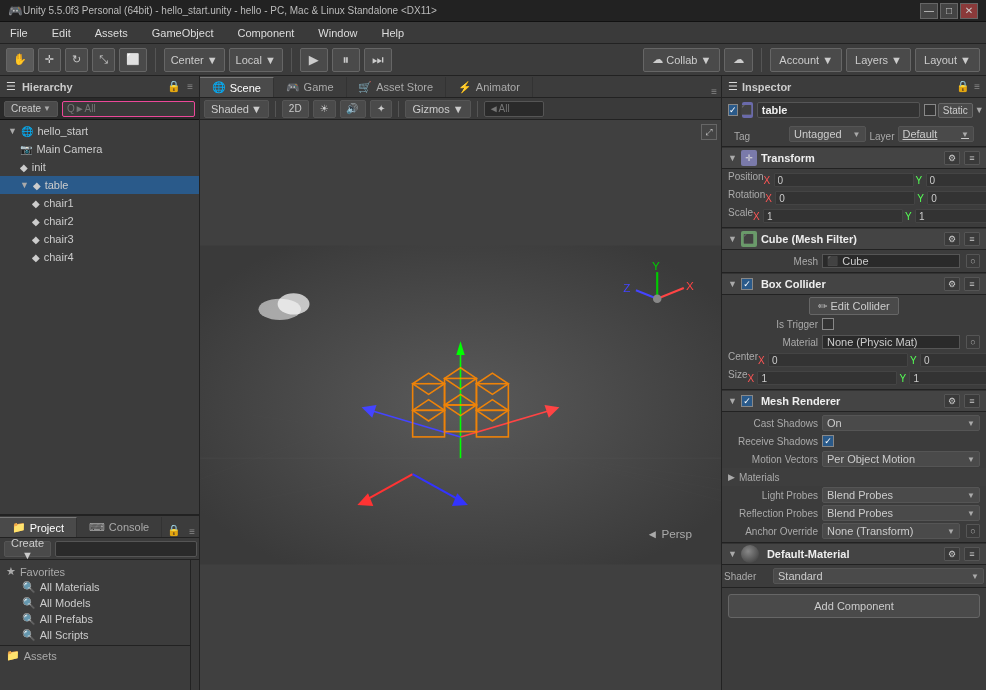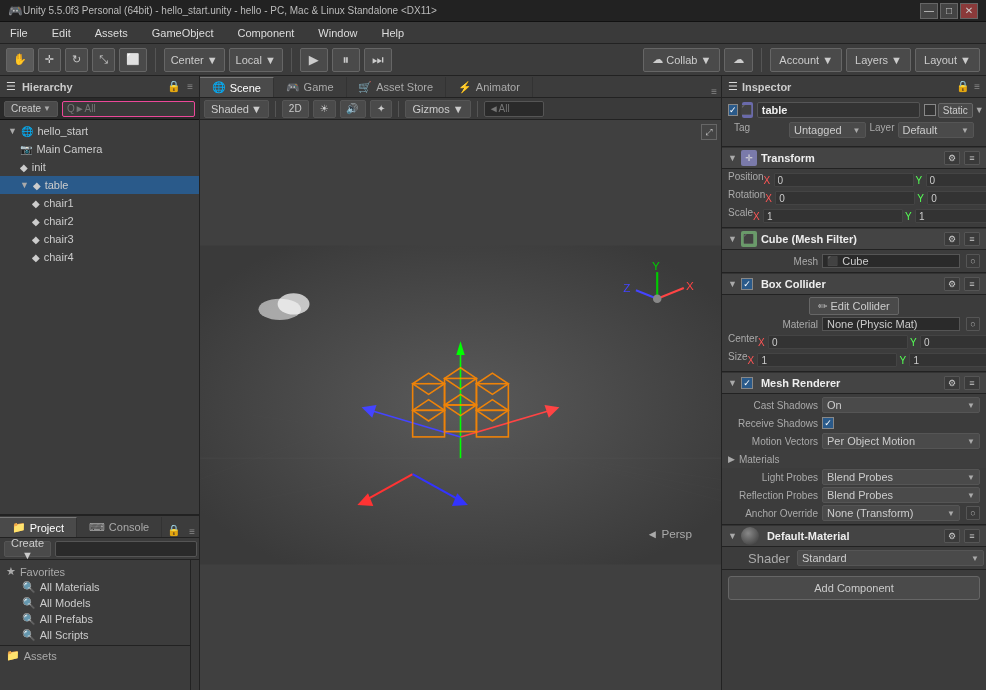--- a/index.html
+++ b/index.html
@@ -80,21 +80,21 @@
     #inspector-header { background: #3c3c3c; height: 22px; display: flex; align-items: center; padding: 0 6px; border-bottom: 1px solid #222; }
     #inspector-content { flex: 1; overflow-y: auto; overflow-x: hidden; }
     #inspector-content::-webkit-scrollbar { width: 6px; }
     #inspector-content::-webkit-scrollbar-track { background: #333; }
     #inspector-content::-webkit-scrollbar-thumb { background: #666; }
 
     
     .insp-top { padding: 4px 6px; border-bottom: 1px solid #222; }
     .insp-top-row { display: flex; align-items: center; gap: 4px; margin-bottom: 4px; }
     .static-badge { background: #4a4a4a; border: 1px solid #666; color: #ccc; padding: 1px 4px; font-size: 10px; border-radius: 2px; }
-    .insp-row { display: flex; align-items: flex-start; height: 20px; padding: 0 6px; }
+    .insp-row { display: flex; align-items: flex-end; height: 20px; padding: 0 6px; }
     .insp-label { color: #aaa; width: 55px; font-size: 10px; flex-shrink: 0; }
     .insp-dropdown { background: #4a4a4a; border: 1px solid #555; color: #ccc; height: 16px; padding: 0 4px; font-size: 10px; flex: 1; display: flex; align-items: center; justify-content: space-between; cursor: pointer; border-radius: 2px; }
     .prefab-row { display: flex; align-items: center; height: 20px; padding: 0 6px; gap: 4px; }
     .prefab-btn { background: #4a4a4a; border: 1px solid #666; color: #ccc; height: 16px; padding: 0 8px; font-size: 10px; cursor: pointer; border-radius: 2px; flex: 1; text-align: center; }
 
     
     .comp-header { background: #444; height: 22px; display: flex; align-items: center; padding: 0 6px; border-bottom: 1px solid #222; border-top: 1px solid #333; gap: 4px; cursor: pointer; }
     .comp-icon { width: 16px; height: 16px; background: #666; border-radius: 2px; display: flex; align-items: center; justify-content: center; font-size: 9px; }
     .comp-title { color: #eee; font-size: 11px; font-weight: bold; flex: 1; }
     .comp-actions { display: flex; gap: 4px; margin-left: auto; }
@@ -131,21 +131,21 @@
     .sep-line { height: 1px; background: #222; margin: 0; }
 
     .insp-obj-icon { width: 16px; height: 16px; background: #6a6aaa; border-radius: 2px; display: flex; align-items: center; justify-content: center; }
     .checkbox-enabled { border: 1px solid #888; background: #2a5a8a; width: 12px; height: 12px; display: flex; align-items: center; justify-content: center; cursor: pointer; }
     .checkbox-empty { border: 1px solid #888; background: #333; width: 12px; height: 12px; display: flex; align-items: center; justify-content: center; cursor: pointer; }
 
     .light-probes-row, .reflect-probes-row, .anchor-row { display: flex; align-items: center; height: 18px; padding: 0 6px; gap: 4px; }
     .dropdown-wide { background: #4a4a4a; border: 1px solid #555; color: #ccc; height: 16px; padding: 0 4px; font-size: 10px; flex: 1; display: flex; align-items: center; justify-content: space-between; cursor: pointer; border-radius: 2px; }
     .mat-icon { width: 18px; height: 18px; background: radial-gradient(circle at 40% 35%, #888, #333); border-radius: 50%; flex-shrink: 0; }
     .shader-row { display: flex; align-items: center; height: 18px; padding: 0 2px; gap: 4px; }
-    .shader-label { color: #aaa; font-size: 13px; width: 45px; margin-left: 24px; }
+    .shader-label { color: #aaa; font-size: 10px; width: 45px; }
     .shader-value { background: #4a4a4a; border: 1px solid #555; color: #ccc; height: 16px; padding: 0 4px; font-size: 10px; flex: 1; display: flex; align-items: center; justify-content: space-between; cursor: pointer; border-radius: 2px; }
 
     
     .edit-collider-btn { background: #4a4a4a; border: 1px solid #666; color: #ccc; height: 18px; padding: 0 8px; font-size: 10px; cursor: pointer; border-radius: 2px; display: flex; align-items: center; gap: 3px; }
 
     
     .cast-shadow-dropdown { background: #4a4a4a; border: 1px solid #555; color: #ccc; height: 16px; padding: 0 4px; font-size: 10px; flex: 1; display: flex; align-items: center; justify-content: space-between; cursor: pointer; border-radius: 2px; }
   </style>
 </head>
 <body>
@@ -497,21 +497,21 @@
           </div>
         </div>
 
         <div class="insp-row">
           <span class="insp-label">Tag</span>
           <div class="insp-dropdown" style="flex:1; margin-right:4px;">
             <span>Untagged</span>
             <span class="dd-arrow">▼</span>
           </div>
           <span class="insp-label" style="width:28px;">Layer</span>
-          <div class="insp-dropdown" style="flex:1;">
+          <div class="insp-dropdown" style="flex:1;text-decoration:underline;">
             <span>Default</span>
             <span class="dd-arrow">▼</span>
           </div>
         </div>
 
       </div>
 
       <div class="comp-header">
         <span style="color:#aaa; font-size:9px;">▼</span>
         <div class="comp-icon" style="background:#7a7aaa;">✛</div>
@@ -602,20 +602,24 @@
       </div>
       <div class="comp-body">
 
         <div class="field-row" style="justify-content: center; padding: 4px 6px;">
           <button class="edit-collider-btn">
             <span>✏</span>
             <span>Edit Collider</span>
           </button>
         </div>
 
+        <div class="field-row">
+          <span class="field-label">Is Trigger</span>
+          <div class="checkbox-empty"></div>
+        </div>
 
         <div class="field-row">
           <span class="field-label">Material</span>
           <div class="mesh-field" style="flex:1;">
             <span>None (Physic Mat)</span>
           </div>
           <button style="background:#3a3a3a; border:1px solid #555; color:#aaa; width:14px; height:14px; font-size:9px; cursor:pointer; margin-left:2px; border-radius:1px;">○</button>
         </div>
 
         <div class="transform-row">

